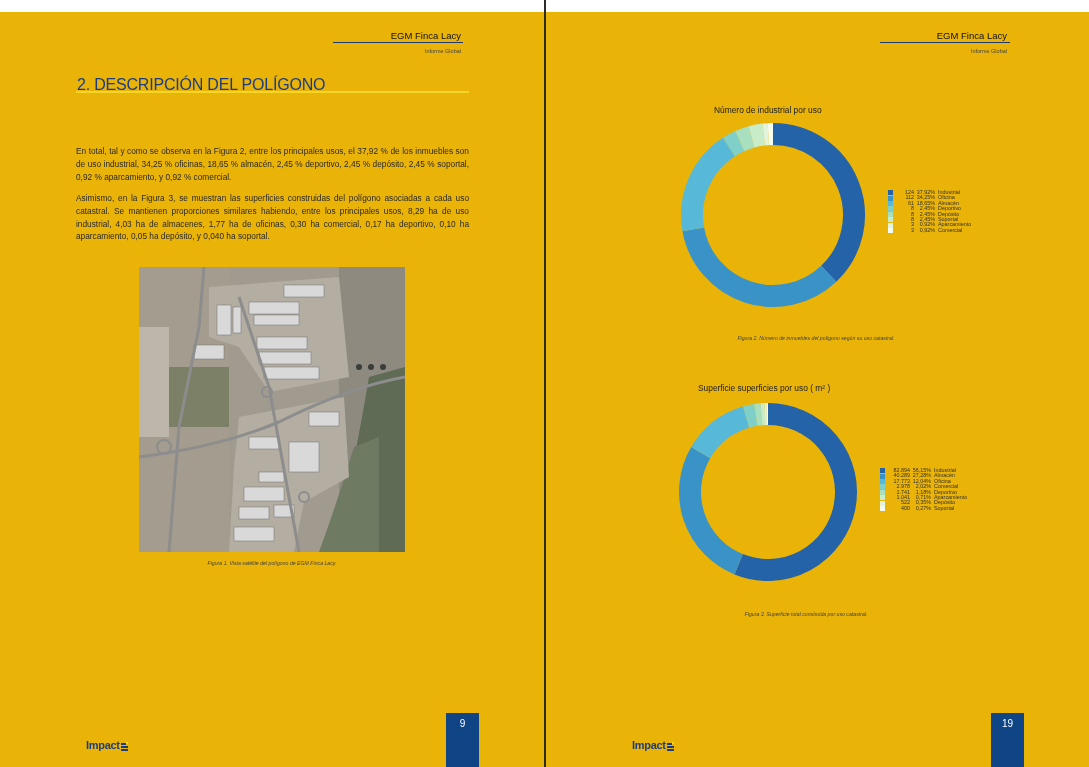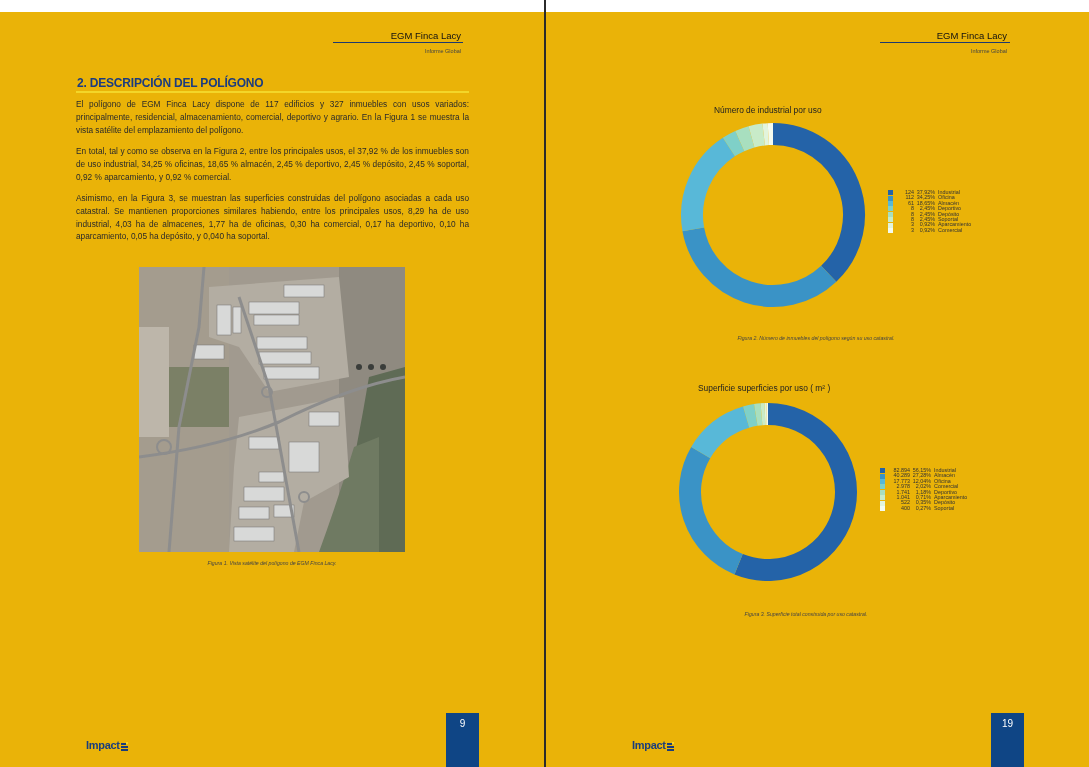--- a/index.html
+++ b/index.html
@@ -8,21 +8,21 @@
   .page { position: absolute; top: 12px; height: 767px; background: #eab308; }
   .page-left { left: 0; width: 544px; }
   .page-right { left: 546px; width: 543px; }
   .divider { position: absolute; left: 544px; top: 0; width: 2px; height: 767px; background: #2b2b2b; }
 
   .hdr { position: absolute; top: 18px; text-align: right; }
   .hdr-title { font-size: 9.5px; color: #111; display: block; padding-bottom: 1px; }
   .hdr-line { position: absolute; height: 1px; background: #1d3a70; }
   .hdr-sub { font-size: 5.5px; color: #444; display: block; margin-top: 6px; }
 
-  .section-title { position: absolute; left: 77px; top: 64px; font-weight: bold; font-size: 12px; color: #1b3c80; letter-spacing: -0.2px; }
+  .section-title { position: absolute; left: 77px; top: 64px; font-weight: normal; font-size: 16px; color: #1b3c80; letter-spacing: -0.2px; }
   .section-underline { position: absolute; left: 76px; top: 79px; width: 393px; height: 2px; background: #f3d629; }
 
   .body-text { position: absolute; left: 76px; width: 393px; font-size: 8.3px; line-height: 12.8px; color: #2a2a2a; text-align: justify; }
 
   .satellite { position: absolute; left: 139px; top: 255px; width: 266px; height: 285px; overflow: hidden; background: #9a948b; }
   .caption { position: absolute; font-size: 5.2px; font-style: italic; color: #444; text-align: center; }
 
   .chart-title { position: absolute; font-size: 8.4px; color: #222; }
   .legend { position: absolute; font-size: 5.4px; line-height: 5.4px; color: #333; }
   .legend-row { display: flex; align-items: center; height: 5.4px; }
@@ -43,21 +43,20 @@
 <div class="page page-left">
   <div class="hdr" style="right:83px;">
     <span class="hdr-title">EGM Finca Lacy</span>
     <span class="hdr-sub">Informe Global</span>
   </div>
   <div class="hdr-line" style="left:333px; top:30px; width:130px;"></div>
 
   <div class="section-title">2.  DESCRIPCIÓN DEL POLÍGONO</div>
   <div class="section-underline"></div>
 
-  <p class="body-text" style="top:86px;">El polígono de EGM Finca Lacy dispone de 117 edificios y 327 inmuebles con usos variados: principalmente, residencial, almacenamiento, comercial, deportivo y agrario. En la Figura 1 se muestra la vista satélite del emplazamiento del polígono.</p>
   <p class="body-text" style="top:133px;">En total, tal y como se observa en la Figura 2, entre los principales usos, el 37,92 % de los inmuebles son de uso industrial, 34,25 % oficinas, 18,65 % almacén, 2,45 % deportivo, 2,45 % depósito, 2,45 % soportal, 0,92 % aparcamiento, y 0,92 % comercial.</p>
   <p class="body-text" style="top:180px;">Asimismo, en la Figura 3, se muestran las superficies construidas del polígono asociadas a cada uso catastral. Se mantienen proporciones similares habiendo, entre los principales usos, 8,29 ha de uso industrial, 4,03 ha de almacenes, 1,77 ha de oficinas, 0,30 ha comercial, 0,17 ha deportivo, 0,10 ha aparcamiento, 0,05 ha depósito, y 0,040 ha soportal.</p>
 
   <div class="satellite">
     <svg width="266" height="285" viewBox="0 0 266 285" xmlns="http://www.w3.org/2000/svg">
       <rect width="266" height="285" fill="#a19a8f"></rect>
       <rect x="0" y="0" width="90" height="285" fill="#a49c8e"></rect>
       <rect x="0" y="60" width="30" height="110" fill="#bdb6aa"></rect>
       <rect x="200" y="0" width="66" height="285" fill="#8f8a80"></rect>
       <path d="M195 285 Q215 200 230 110 L266 100 L266 285 Z" fill="#5f6b55"></path>

